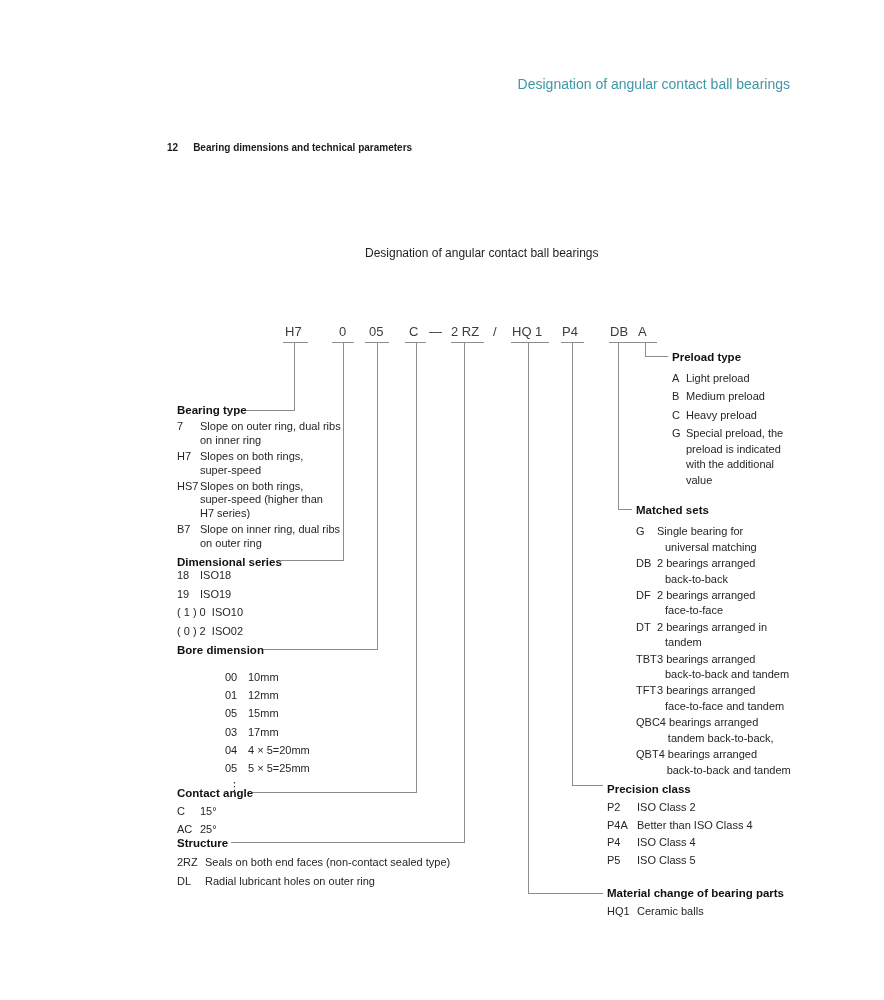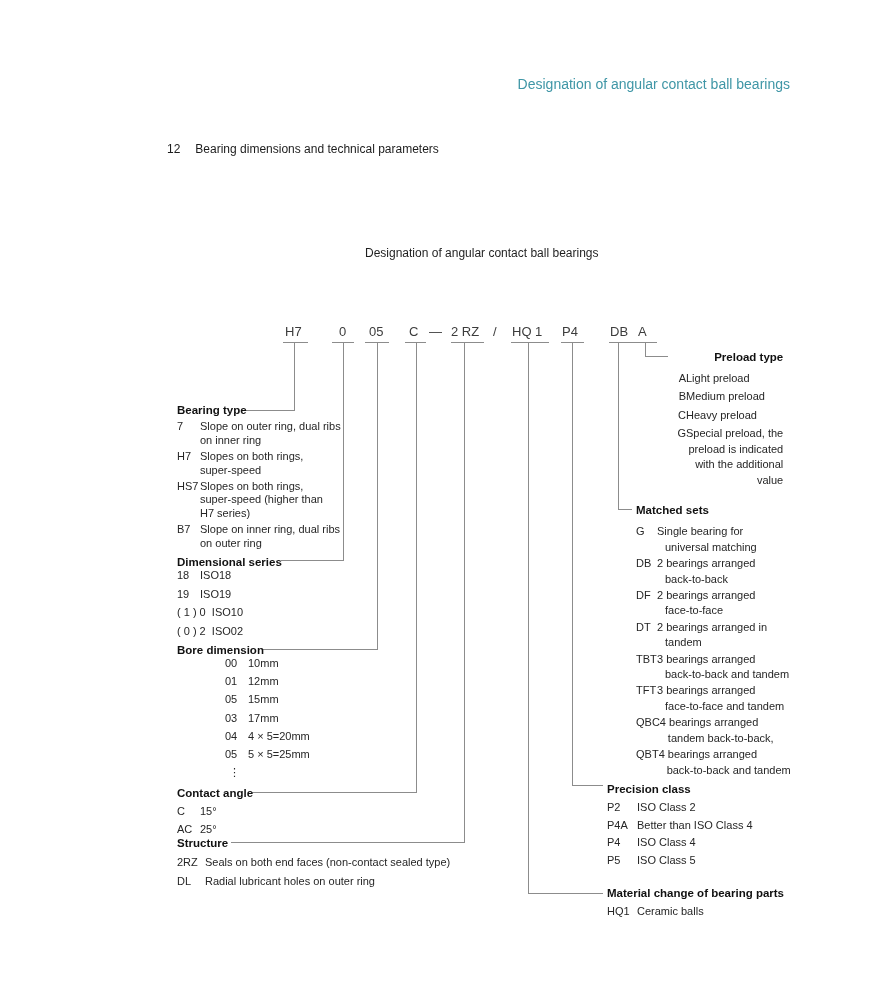--- a/index.html
+++ b/index.html
@@ -3,21 +3,21 @@
 <meta charset="utf-8">
 <style>
   html,body { margin:0; padding:0; background:#e8e8e8; }
   #page {
     position:relative; width:884px; height:1000px; background:#ffffff;
     font-family:"Liberation Sans","DejaVu Sans",sans-serif;
     color:#262626; overflow:hidden;
   }
   .abs { position:absolute; }
   .teal-header { font-size:14px; color:#3f96a6; text-align:right; }
-  .main-heading { font-size:12px; font-weight:normal; color:#1c1c1c; white-space:nowrap; }
+  .main-heading { font-size:10px; font-weight:bold; color:#1c1c1c; white-space:nowrap; }
   .main-heading .num { margin-right:15px; }
   .diagram-title { font-size:12px; color:#1f1f1f; white-space:nowrap; }
 
   .code-seg { position:absolute; top:324px; font-size:13px; color:#3c3c3c; white-space:pre; }
 
   .vline, .hline { position:absolute; background:#8c8c8c; }
   .vline { width:1px; }
   .hline { height:1px; }
   .useg { position:absolute; top:342px; height:1px; background:#8c8c8c; }
 
@@ -32,35 +32,35 @@
   #sec-bearing .sec-label { margin-bottom:3px; }
   #sec-bearing .row { margin-bottom:3px; }
   #sec-bearing .code { min-width:23px; }
 
   #sec-dim { left:177px; top:556px; line-height:13px; }
   #sec-dim .sec-label { }
   #sec-dim .row { margin-bottom:5.5px; }
   #sec-dim .code { min-width:23px; }
 
   #sec-bore { left:177px; top:644px; line-height:13px; }
-  #sec-bore .sec-label { margin-bottom:0; }
+  #sec-bore .sec-label { margin-bottom:14px; }
   #sec-bore .row { margin-bottom:5.2px;padding-left:48px; }
   #sec-bore .code { min-width:23px; }
 
   #sec-contact { left:177px; top:787px; line-height:13px; }
   #sec-contact .sec-label { margin-bottom:5px; }
   #sec-contact .row { margin-bottom:5.2px; }
   #sec-contact .code { min-width:23px; }
 
   #sec-structure { left:177px; top:837px; line-height:13px; }
   #sec-structure .sec-label { margin-bottom:6px; }
   #sec-structure .row { margin-bottom:6px; }
   #sec-structure .code { min-width:28px; }
 
-  #sec-preload { left:672px; top:350px; line-height:15.5px;text-align:right; }
+  #sec-preload { left:672px; top:350px; line-height:15.5px; }
   #sec-preload .sec-label { margin-bottom:5px; }
   #sec-preload .row { margin-bottom:3px; }
   #sec-preload .code { min-width:14px; }
 
   #sec-matched { left:636px; top:503px; line-height:15.4px; }
   #sec-matched .sec-label { margin-bottom:6px; }
   #sec-matched .row { margin-bottom:1px; }
   #sec-matched .code { min-width:21px; }
   #sec-matched .desc { padding-left:8px; text-indent:-8px; }
 

